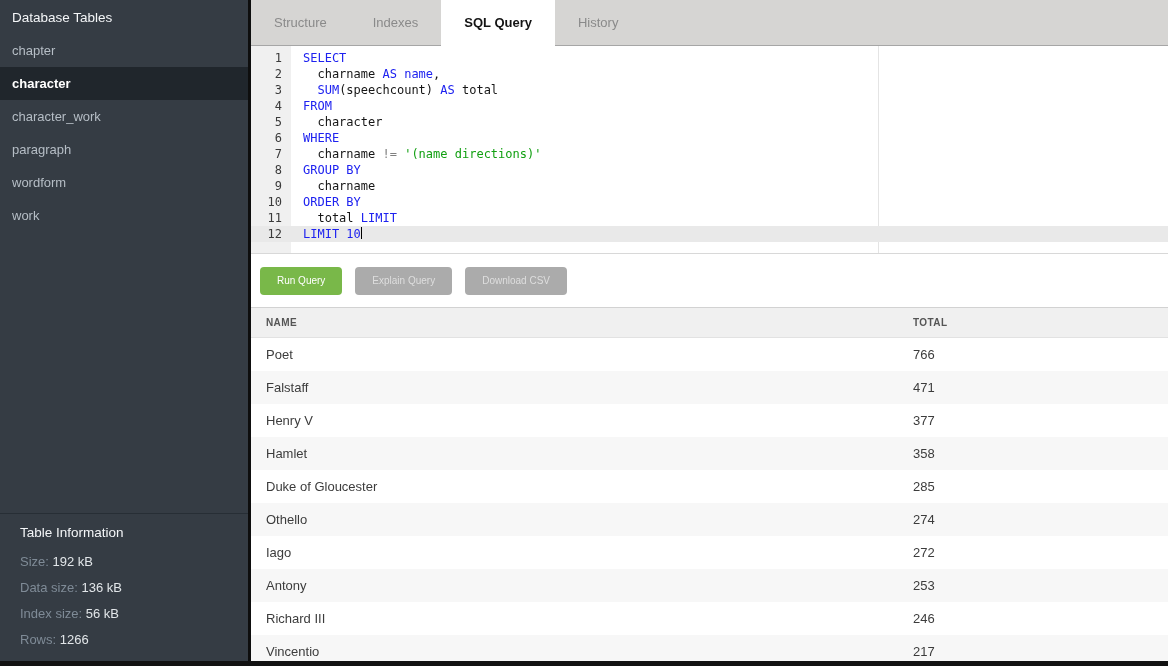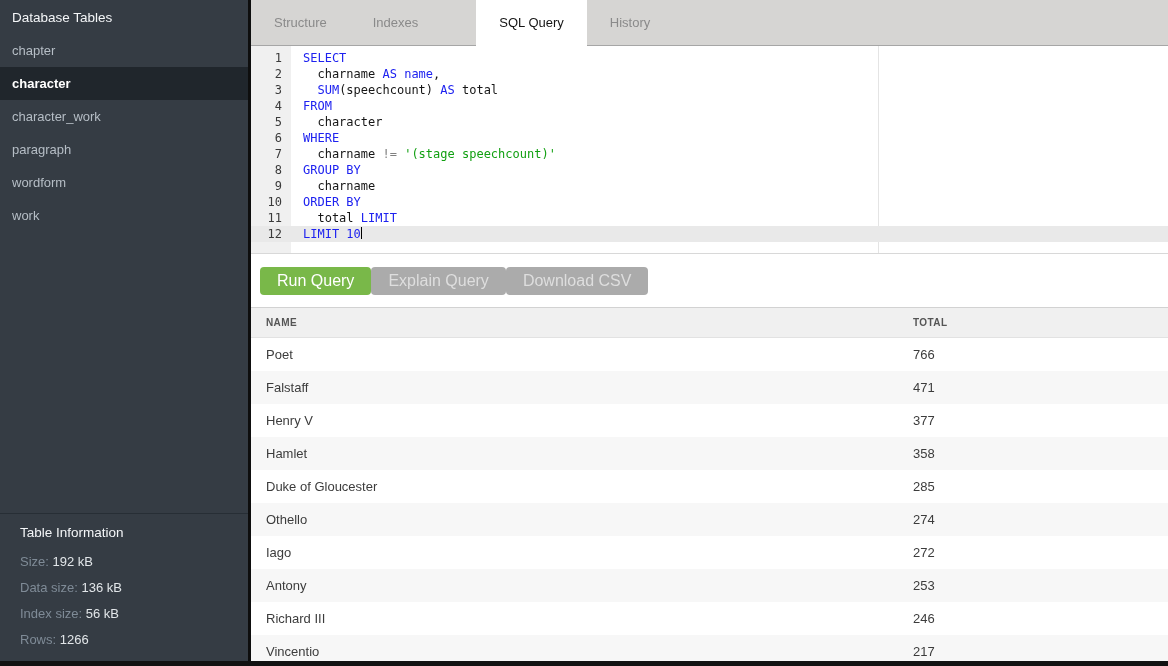--- a/index.html
+++ b/index.html
@@ -19,21 +19,21 @@
   .info-row{margin-bottom:11px;font-size:13px;}
   .info-label{color:#7f8b97;}
   .info-value{color:#e2e6e9;margin-top:48px;}
 
   
   .main{flex:1;min-width:0;display:flex;flex-direction:column;background:#fff;}
 
   .tabbar{height:46px;flex:none;background:#d6d5d3;border-bottom:1px solid #a6a6a6;
     box-sizing:border-box;display:flex;overflow:visible;}
   .tab{padding:0 23px;height:45px;line-height:45px;font-size:13px;color:#8a8a8a;cursor:pointer;}
-  .tab.active{background:#ffffff;color:#141414;font-weight:normal;height:46px;position:relative;z-index:2;margin-left:35px;}
+  .tab.active{background:#ffffff;color:#141414;font-weight:bold;height:46px;position:relative;z-index:2;}
 
   
   .editor{height:208px;flex:none;position:relative;border-bottom:1px solid #d8d8d8;
     box-sizing:border-box;font-family:"DejaVu Sans Mono",monospace;font-size:12px;
     cursor:text;overflow:hidden;background:#fff;}
   .gutter-bg{position:absolute;left:0;top:0;bottom:0;width:40px;background:#f0f0f0;}
   .ruler{position:absolute;left:627px;top:0;bottom:0;width:1px;background:#e4e4e4;}
   .lines{position:relative;padding-top:4px;}
   .cl{display:flex;height:16px;line-height:16px;}
   .cl.active{background:#e9e9e9;}
@@ -41,22 +41,22 @@
   .code{white-space:pre;padding-left:12px;color:#151515;}
   .tok-kw{color:#1e22f0;}
   .tok-str{color:#12a012;}
   .tok-op{color:#808080;}
   .tok-num{color:#1e22f0;}
   .tok-pl{color:#151515;}
   .cursor{display:inline-block;width:1px;height:12px;background:#000;vertical-align:-1px;}
 
   
   .actions{height:53px;flex:none;display:flex;align-items:center;padding-left:9px;box-sizing:border-box;}
-  .btn{height:28px;border:none;border-radius:4px;font-size:16px;font-family:inherit;
-    padding:0 17px;margin-right:0;cursor:pointer;}
+  .btn{height:28px;border:none;border-radius:4px;font-size:10px;font-family:inherit;
+    padding:0 17px;margin-right:13px;cursor:pointer;}
   .btn-run{background:#79b849;color:#ffffff;}
   .btn-gray{background:#ababab;color:#dedede;}
 
   
   .results{flex:1;overflow:hidden;}
   .rhead{display:grid;grid-template-columns:662px 1fr;height:31px;line-height:30px;
     background:#f0f0f0;border-top:1px solid #d2d2d2;border-bottom:1px solid #e2e2e2;
     box-sizing:border-box;font-size:10px;font-weight:bold;letter-spacing:.4px;color:#555;}
   .rrow{display:grid;grid-template-columns:662px 1fr;height:33px;line-height:33px;
     font-size:13px;color:#3c3c3c;cursor:default;}
@@ -124,21 +124,21 @@
           <div class="cl">
             <span class="ln">5</span>
             <span class="code"><span class="tok-pl">  character</span></span>
           </div>
           <div class="cl">
             <span class="ln">6</span>
             <span class="code"><span class="tok-kw">WHERE</span></span>
           </div>
           <div class="cl">
             <span class="ln">7</span>
-            <span class="code"><span class="tok-pl">  charname </span><span class="tok-op">!=</span><span class="tok-pl"> </span><span class="tok-str">'(stage speechcount)'</span></span>
+            <span class="code"><span class="tok-pl">  charname </span><span class="tok-op">!=</span><span class="tok-pl"> </span><span class="tok-str">'(name directions)'</span></span>
           </div>
           <div class="cl">
             <span class="ln">8</span>
             <span class="code"><span class="tok-kw">GROUP BY</span></span>
           </div>
           <div class="cl">
             <span class="ln">9</span>
             <span class="code"><span class="tok-pl">  charname</span></span>
           </div>
           <div class="cl">

